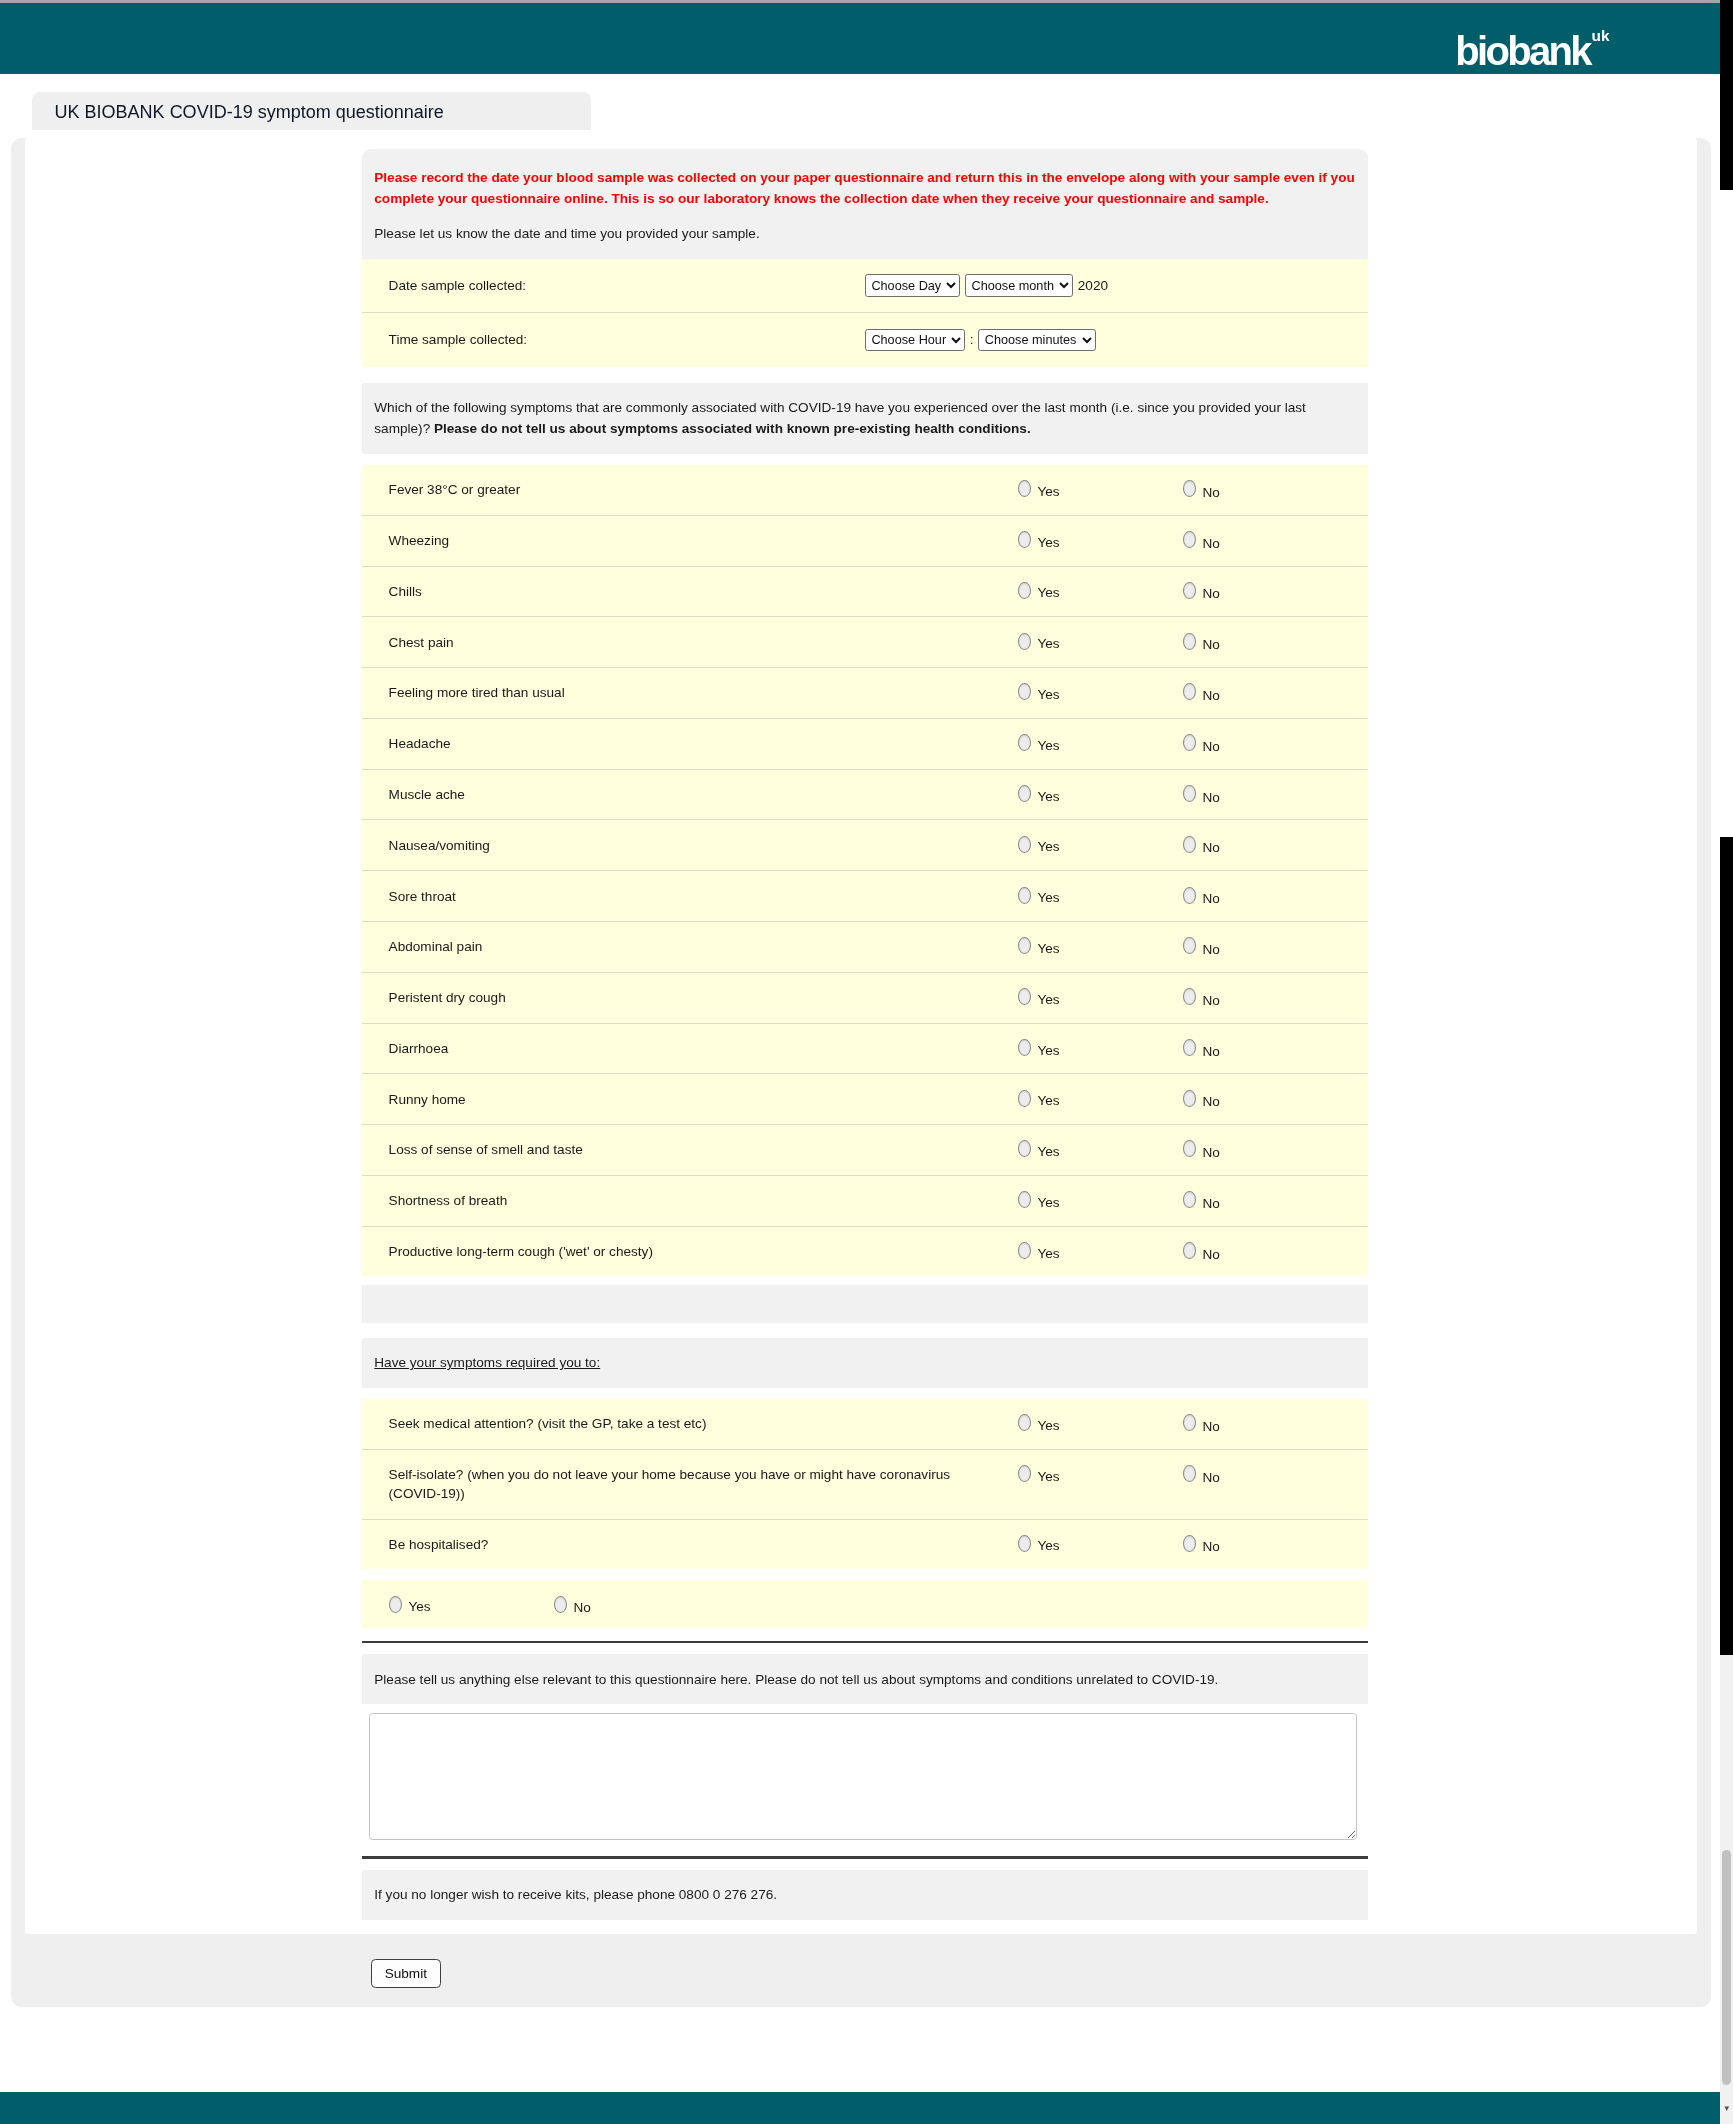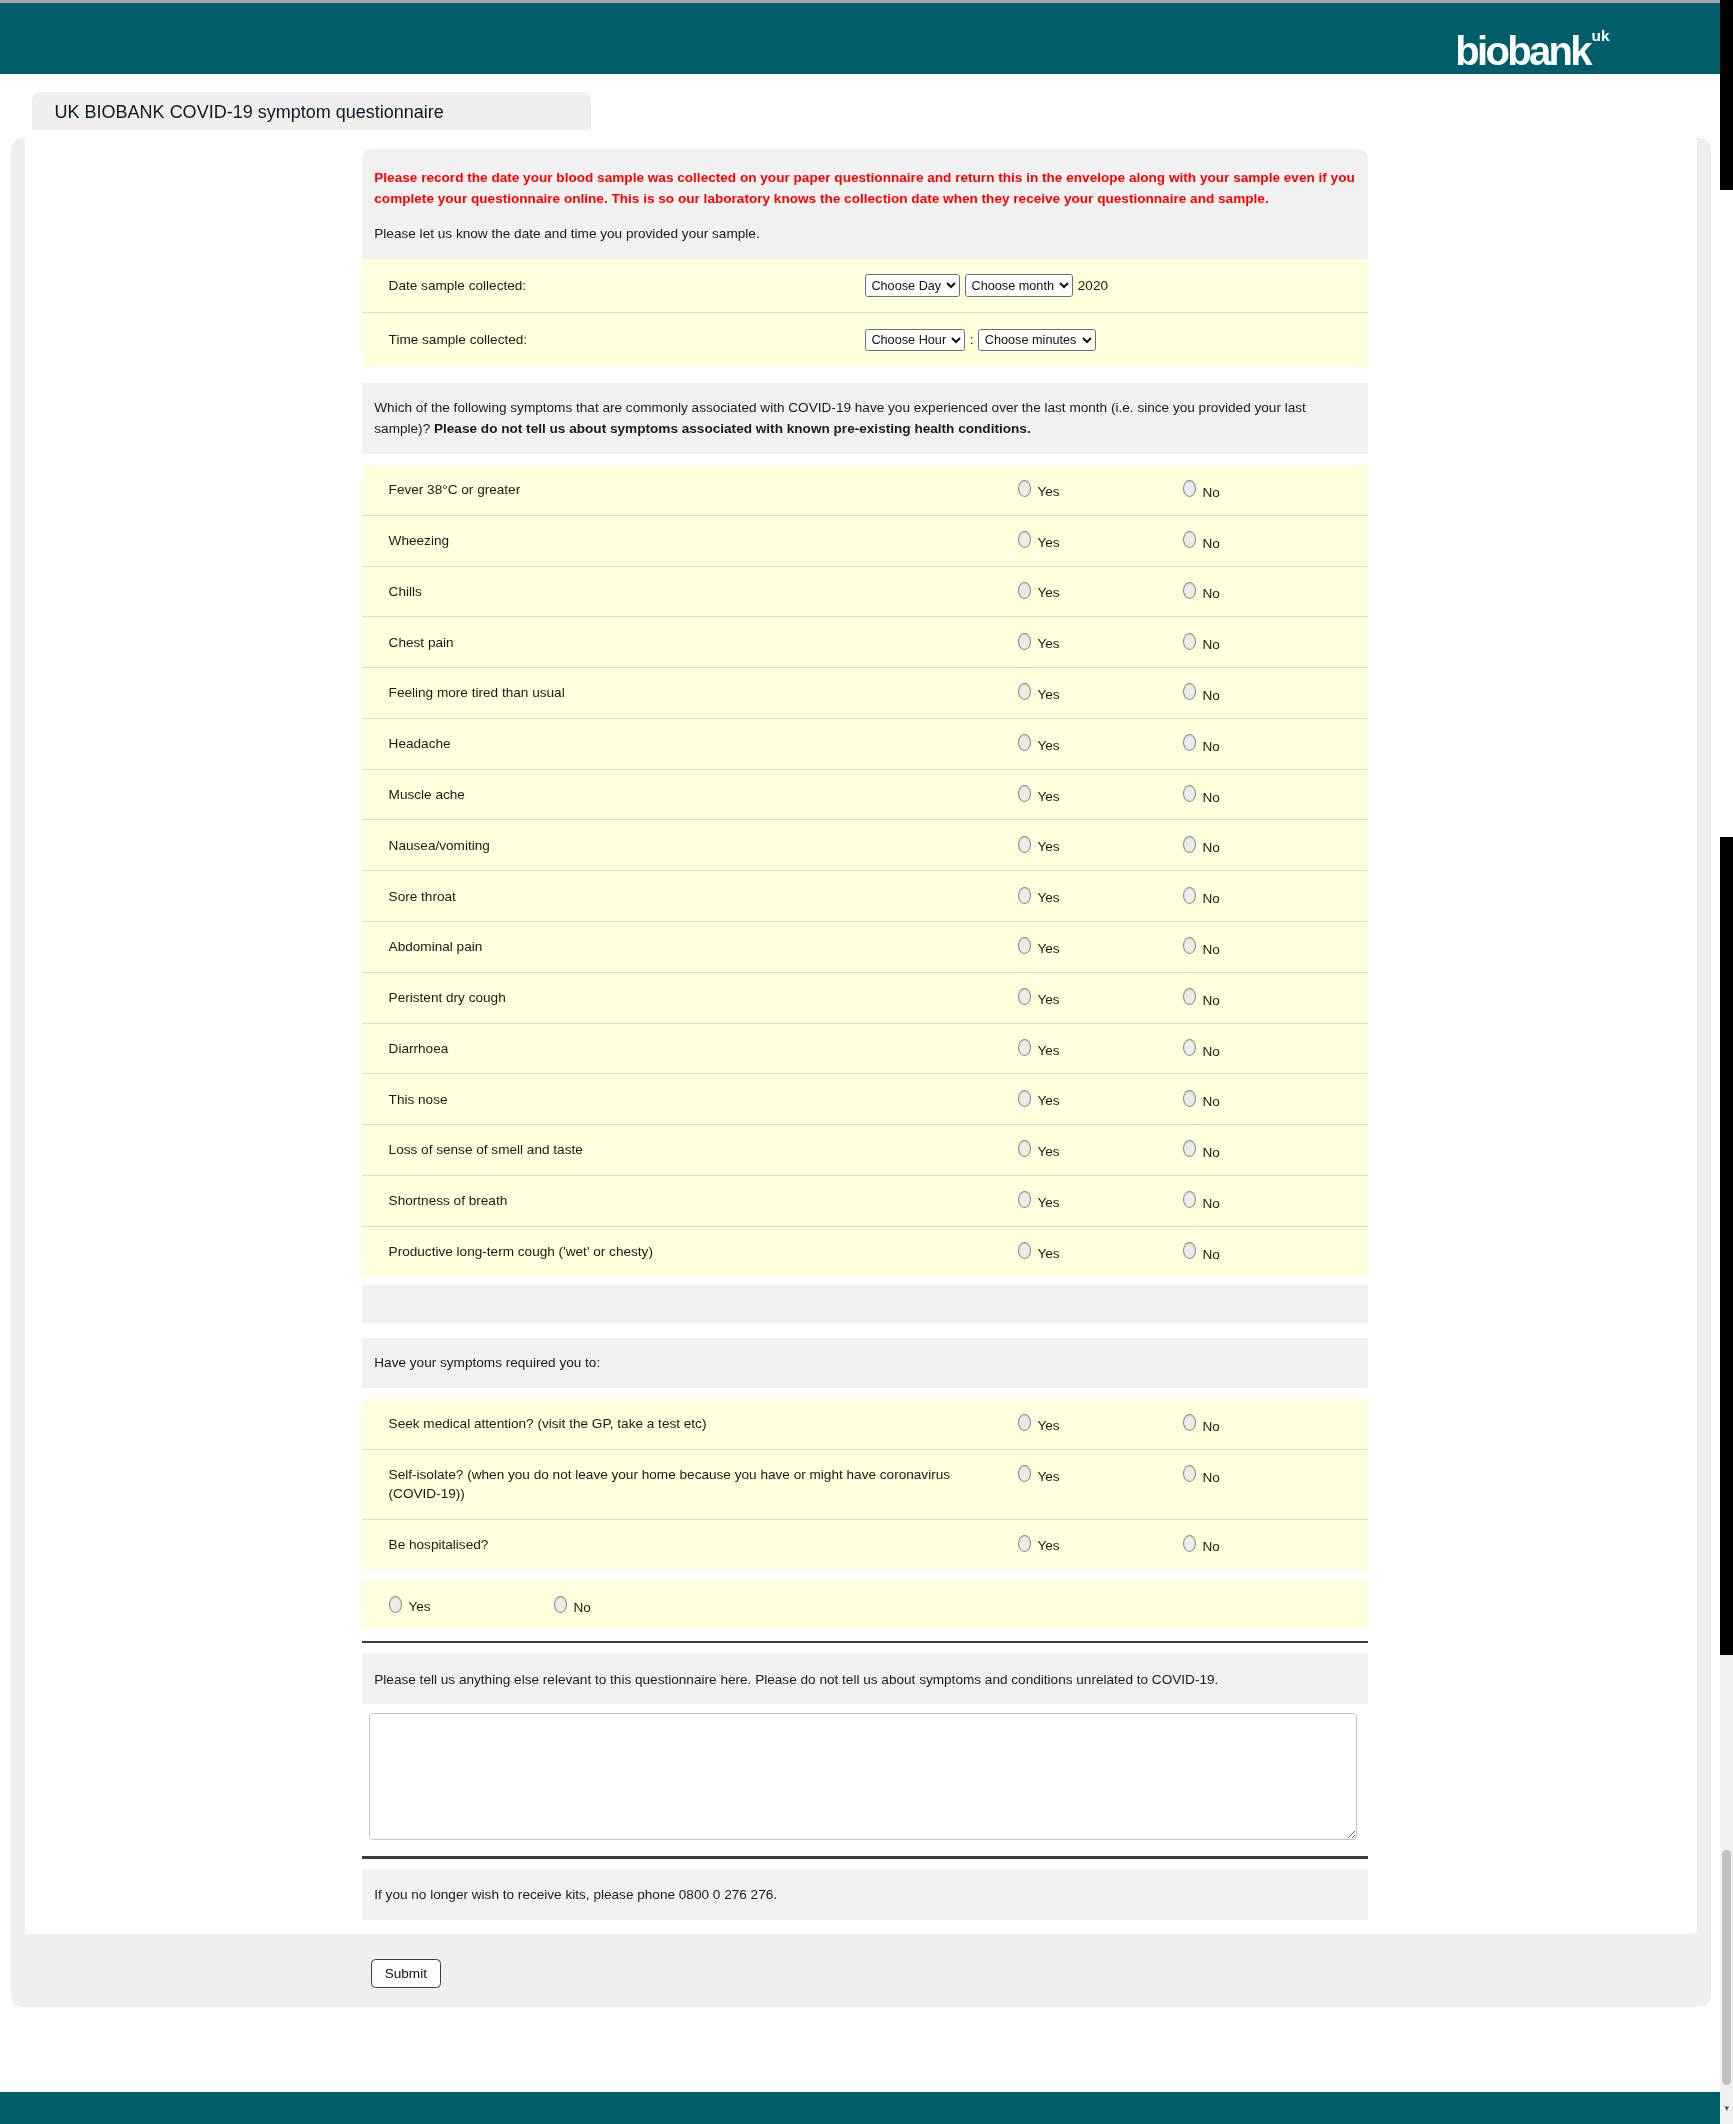--- a/index.html
+++ b/index.html
@@ -42,21 +42,21 @@
     padding: 11px 0 14.5px 0;
   }
   .col { width: 1006px; margin-left: 337px; }
 
   .sect-gray { background: #f1f1f1; padding: 14.5px 12.7px; line-height: 21px; }
   .intro { border-radius: 9px 9px 0 0; padding: 18px 12.7px 14.5px 12.7px; }
   .warning { color: #ff0000; font-weight: bold; line-height: 21px; margin-bottom: 14.5px; }
 
   .yellow { background: #ffffdd; margin-top: 7.2px; }
   .gap12 { margin-top: 11px; }
-  .gap16 { margin-top: 14.5px; }
+  .gap16 { margin-top: 14.5px; text-decoration: underline; }
   .gap18 { margin-top: 16.3px; }
 
   .q-row { display: flex; align-items: flex-start; padding: 15.4px 0 15.4px 27px; }
   .q-row + .q-row { border-top: 1.8px solid #dbdbc7; }
   .q-row.center { align-items: center; }
   .q-label { width: 629px; padding-right: 18px; line-height: 19px; }
   .date-label { width: 476px; font-weight: normal; }
   .cell-yes { width: 165px; display: flex; align-items: flex-start; }
   .cell-no  { display: flex; align-items: center; }
   .radio {
@@ -295,21 +295,21 @@
               <span class="radio"></span>
               <span class="radio-lab">Yes</span>
             </span>
             <span class="cell-no">
               <span class="radio"></span>
               <span class="radio-lab">No</span>
             </span>
           </div>
 
           <div class="q-row">
-            <span class="q-label">This nose</span>
+            <span class="q-label">Runny home</span>
             <span class="cell-yes">
               <span class="radio"></span>
               <span class="radio-lab">Yes</span>
             </span>
             <span class="cell-no">
               <span class="radio"></span>
               <span class="radio-lab">No</span>
             </span>
           </div>
 

